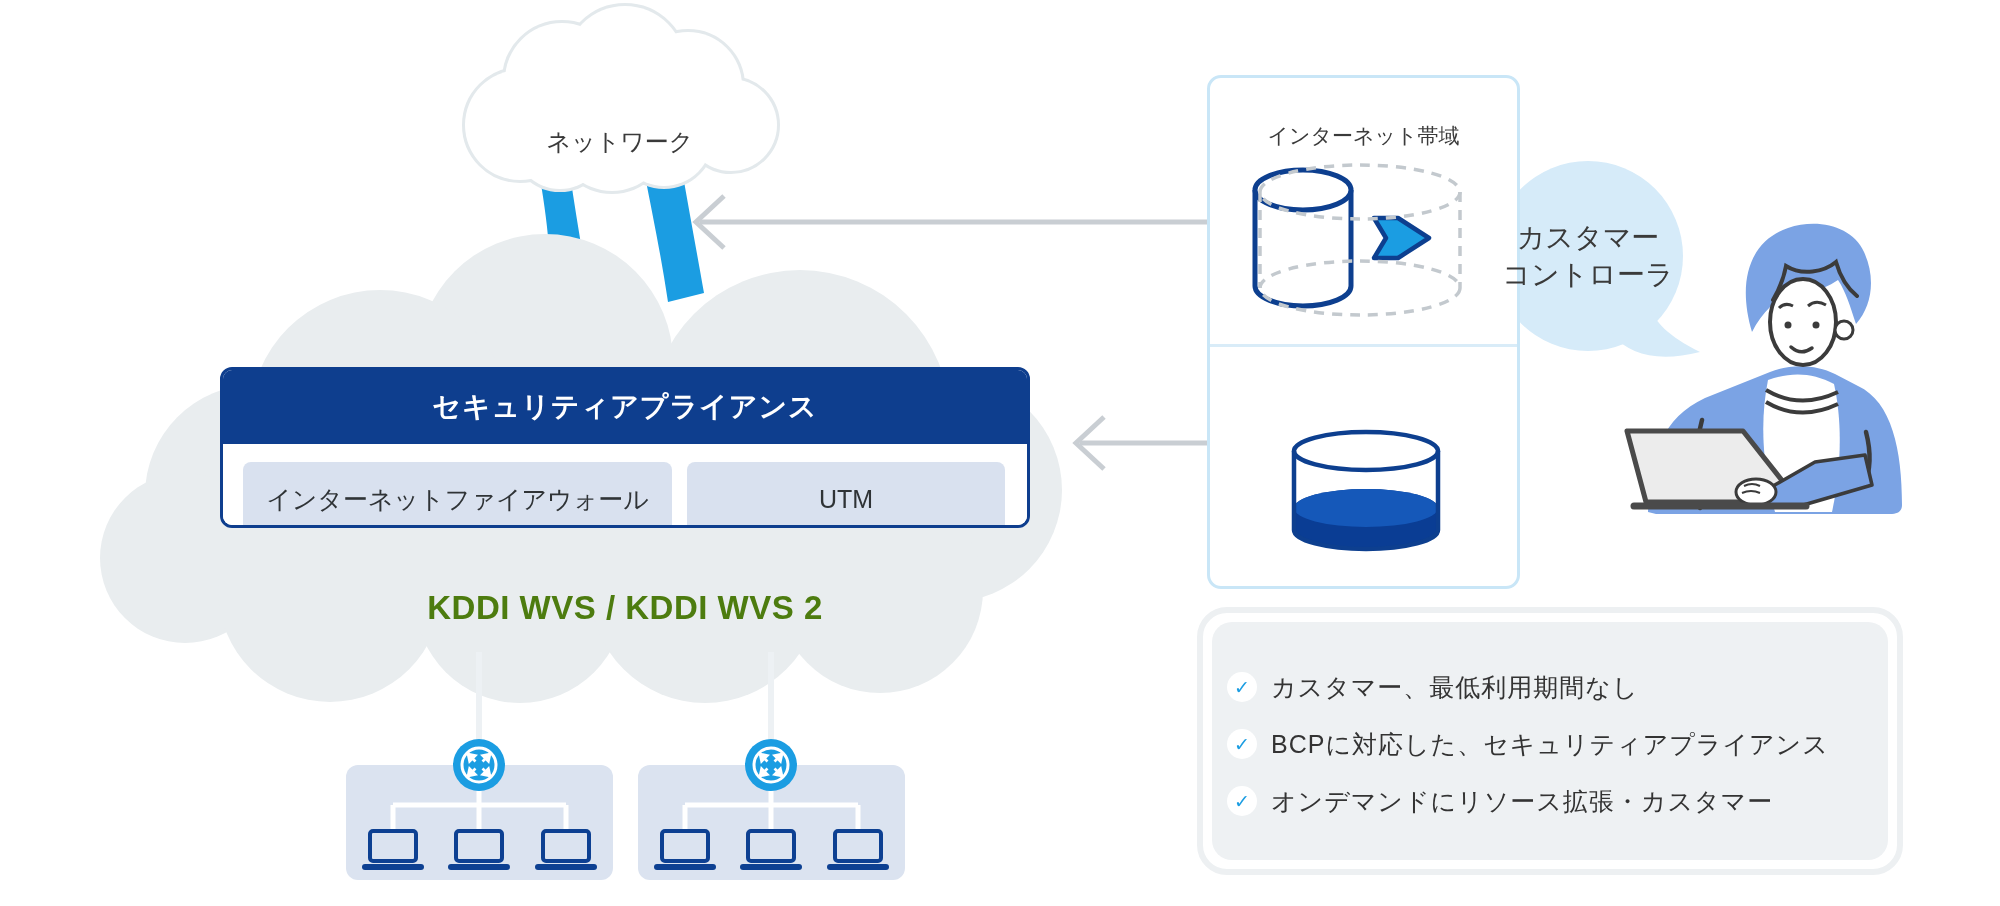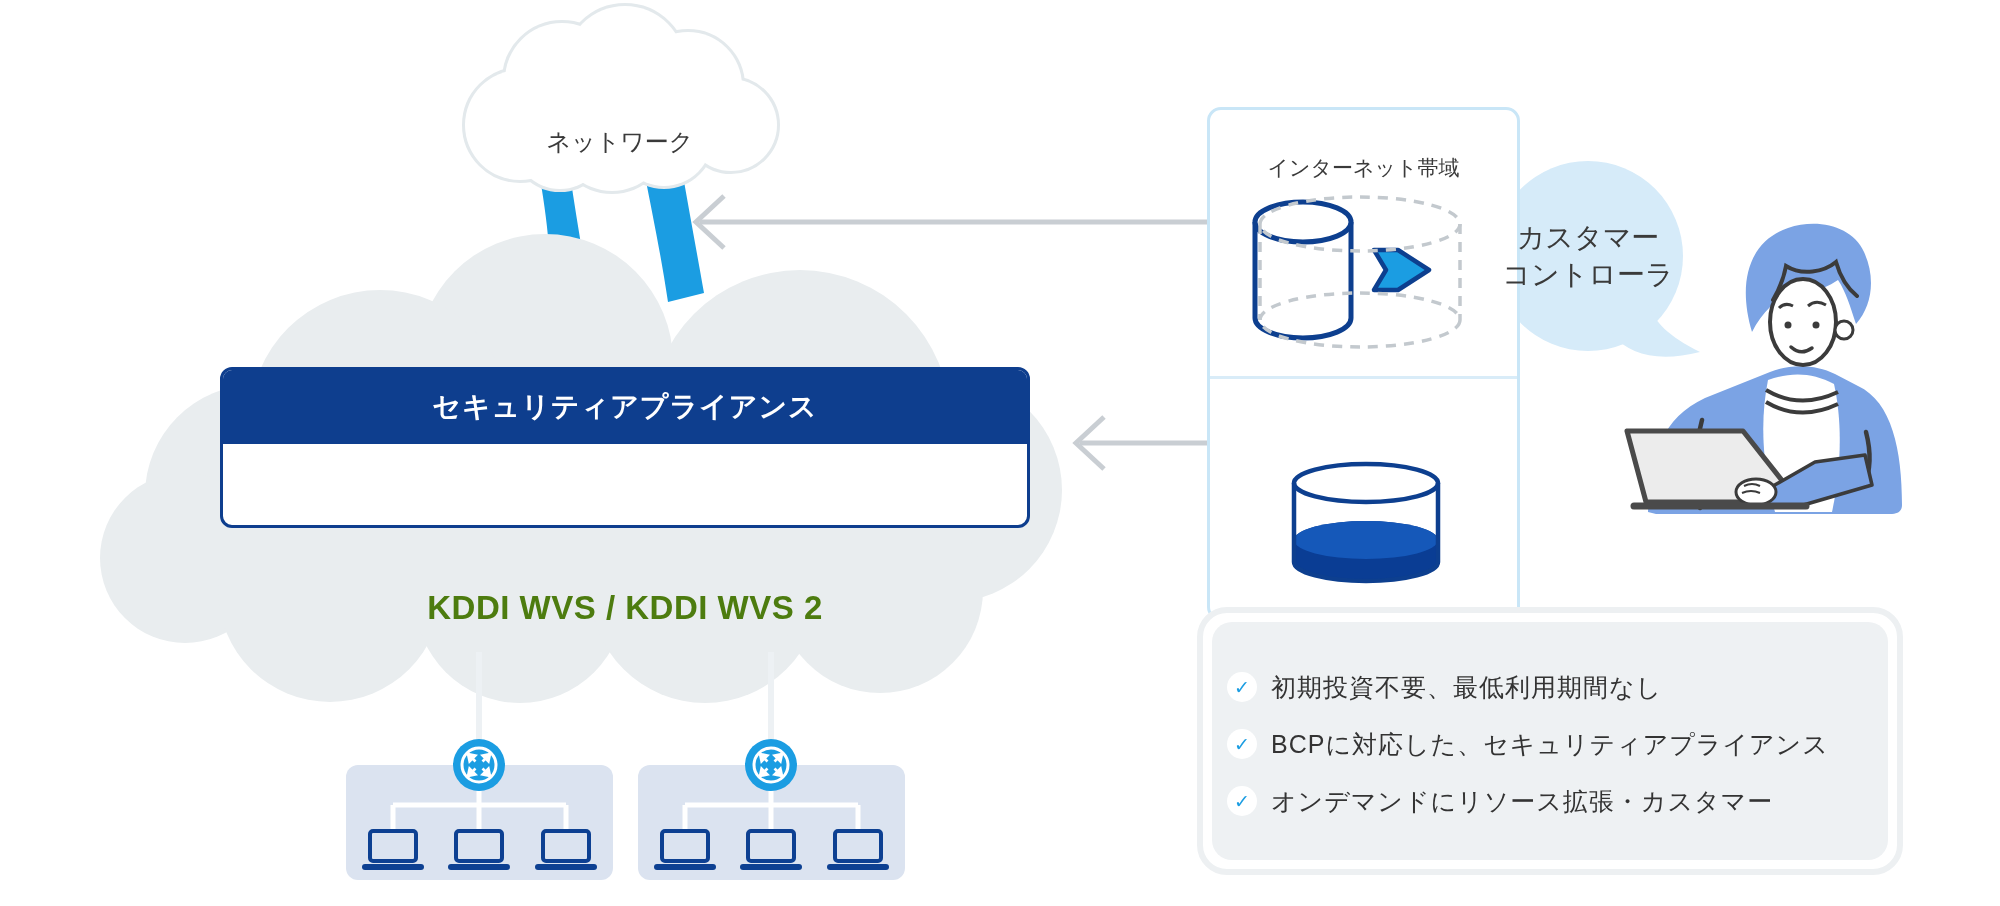--- a/index.html
+++ b/index.html
@@ -17,21 +17,21 @@
                     font-size:28px;font-weight:700;letter-spacing:1px;}
   .appliance-body{position:relative;height:116px;background:#fff;}
   .appliance-item{position:absolute;top:18px;height:74px;line-height:74px;background:#d9e1ef;
                   border-radius:8px;text-align:center;font-size:25px;color:#2f3336;}
   .appliance-item.fw{left:20px;width:429px;}
   .appliance-item.utm{left:464px;width:318px;}
   
   .wvs-label{left:325px;top:589px;width:600px;text-align:center;font-size:33px;font-weight:700;color:#4d7c0f;letter-spacing:0.5px;}
   
   .resource-panel{left:1207px;top:75px;width:313px;height:514px;background:#fff;
-                  border:3px solid #c9e6f7;border-radius:14px;box-sizing:border-box;margin-top:32px;}
+                  border:3px solid #c9e6f7;border-radius:14px;box-sizing:border-box;}
   .panel-label{position:absolute;left:0;width:100%;text-align:center;font-size:21px;color:#3a3a3a;}
   .panel-label.bw{top:44px;}
   .panel-label.rs{top:296px;}
   .panel-divider{position:absolute;left:0;top:266px;width:100%;height:3px;background:#d9ecf8;}
   .panel-icon{position:absolute;}
   .panel-icon.bw{left:38px;top:82px;}
   .panel-icon.rs{left:81px;top:350px;}
   
   .bubble-text{left:1493px;top:219px;width:190px;text-align:center;font-size:28px;line-height:37px;color:#3a3a3a;}
   
@@ -221,20 +221,24 @@
       <path d="M1744,486 Q1752,482 1760,486 M1742,493 Q1751,489 1760,493" fill="none" stroke="#3b3b3b" stroke-width="2"></path>
 
       <path d="M1634,506 L1806,506" stroke="#4a4a4a" stroke-width="7" stroke-linecap="round" fill="none"></path>
     </g>
   </svg>
 
   <div class="abs label network-label">ネットワーク</div>
 
   <div class="abs appliance-card">
     <div class="appliance-header">セキュリティアプライアンス</div>
+    <div class="appliance-body">
+      <div class="appliance-item fw">インターネットファイアウォール</div>
+      <div class="appliance-item utm">UTM</div>
+    </div>
   </div>
 
   <div class="abs wvs-label">KDDI WVS / KDDI WVS 2</div>
 
   <div class="abs resource-panel">
     <div class="panel-label bw">インターネット帯域</div>
     <svg class="panel-icon bw" width="230" height="158" viewBox="0 0 230 158">
 
       <path d="M7,30 L7,126 A48,20 0 0 0 103,126 L103,30" fill="#ffffff" stroke="#0d3f8f" stroke-width="5"></path>
       <ellipse cx="55" cy="30" rx="48" ry="20" fill="#ffffff" stroke="#0d3f8f" stroke-width="5"></ellipse>
@@ -261,21 +265,21 @@
 
   <div class="abs bubble-text">
     <div>カスタマー</div>
     <div>コントローラ</div>
   </div>
 
   <div class="abs features-panel">
     <div class="features-inner">
       <div class="feature-row">
         <span class="check-badge">✓</span>
-        <span class="feature-text">初期投資不要、最低利用期間なし</span>
+        <span class="feature-text">カスタマー、最低利用期間なし</span>
       </div>
       <div class="feature-row">
         <span class="check-badge">✓</span>
         <span class="feature-text">BCPに対応した、セキュリティアプライアンス</span>
       </div>
       <div class="feature-row">
         <span class="check-badge">✓</span>
         <span class="feature-text">オンデマンドにリソース拡張・カスタマー</span>
       </div>
     </div>

